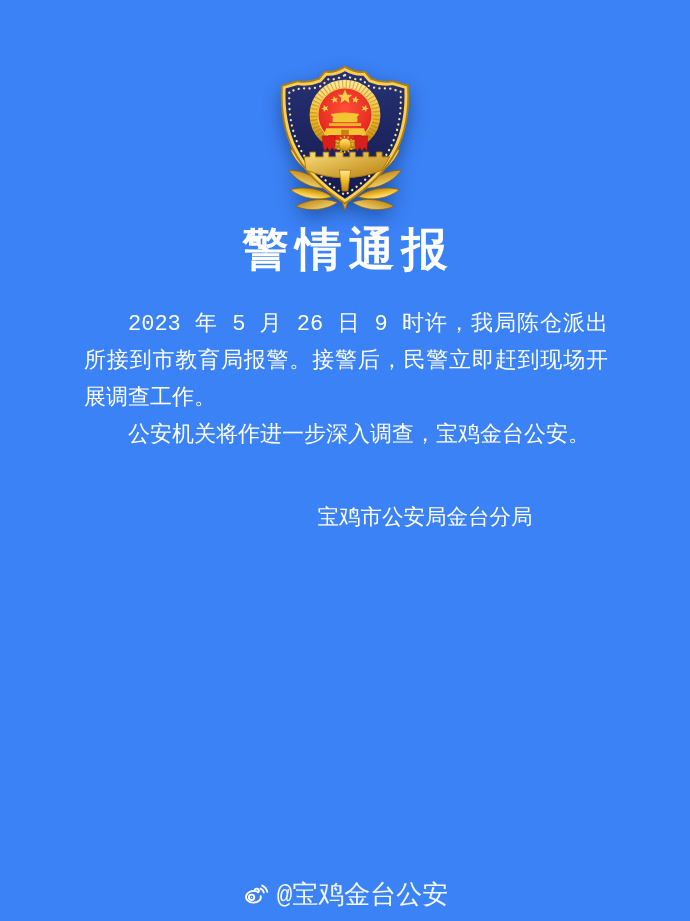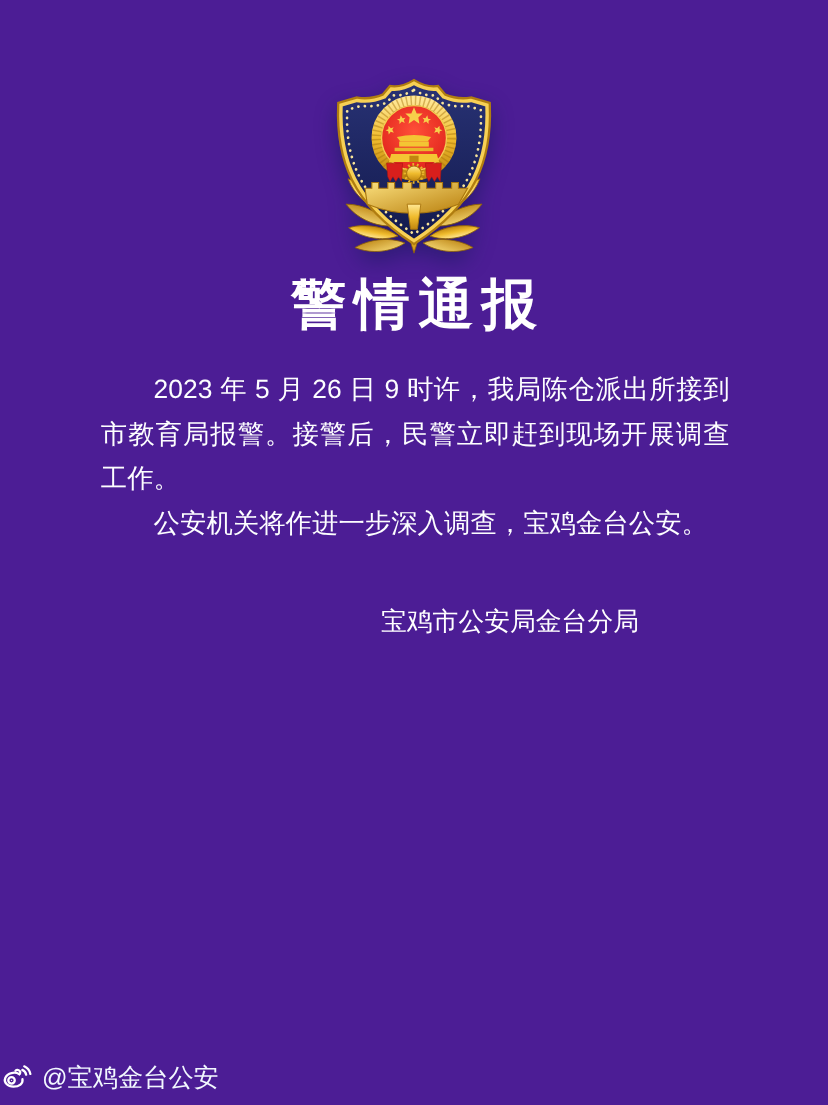--- a/index.html
+++ b/index.html
@@ -1,21 +1,21 @@
 <!DOCTYPE html>
 <html><head>
 <meta charset="utf-8">
 <style>
   html,body{margin:0;padding:0;}
   .page{
     position:relative;
     width:690px;height:921px;
-    background:#4c1d95;
+    background:#3b82f6;
     overflow:hidden;
-    font-family:Liberation Sans, sans-serif;
+    font-family:Liberation Mono, monospace;
     color:#ffffff;
   }
   .emblem-wrap{
     margin-top:56px;
     display:flex;justify-content:center;
   }
   .emblem-wrap svg{
     filter:drop-shadow(0 7px 9px rgba(0,25,70,.45));
   }
   .notice-title{
@@ -45,24 +45,24 @@
     text-align:center;
     font-size:21.5px;
     line-height:36px;
   }
   .signature-block .issuer{display:block;}
   .footer{
     position:absolute;
     left:0;right:0;
     bottom:9px;
     display:flex;
-    justify-content:flex-start;
+    justify-content:center;
     align-items:center;
     gap:8px;
-    font-size:21px;
+    font-size:26px;
     color:#f2f8ff;
   }
   .footer svg{display:block;}
 </style>
 </head>
 <body>
 
 <div class="page">
 
   <div class="emblem-wrap">

